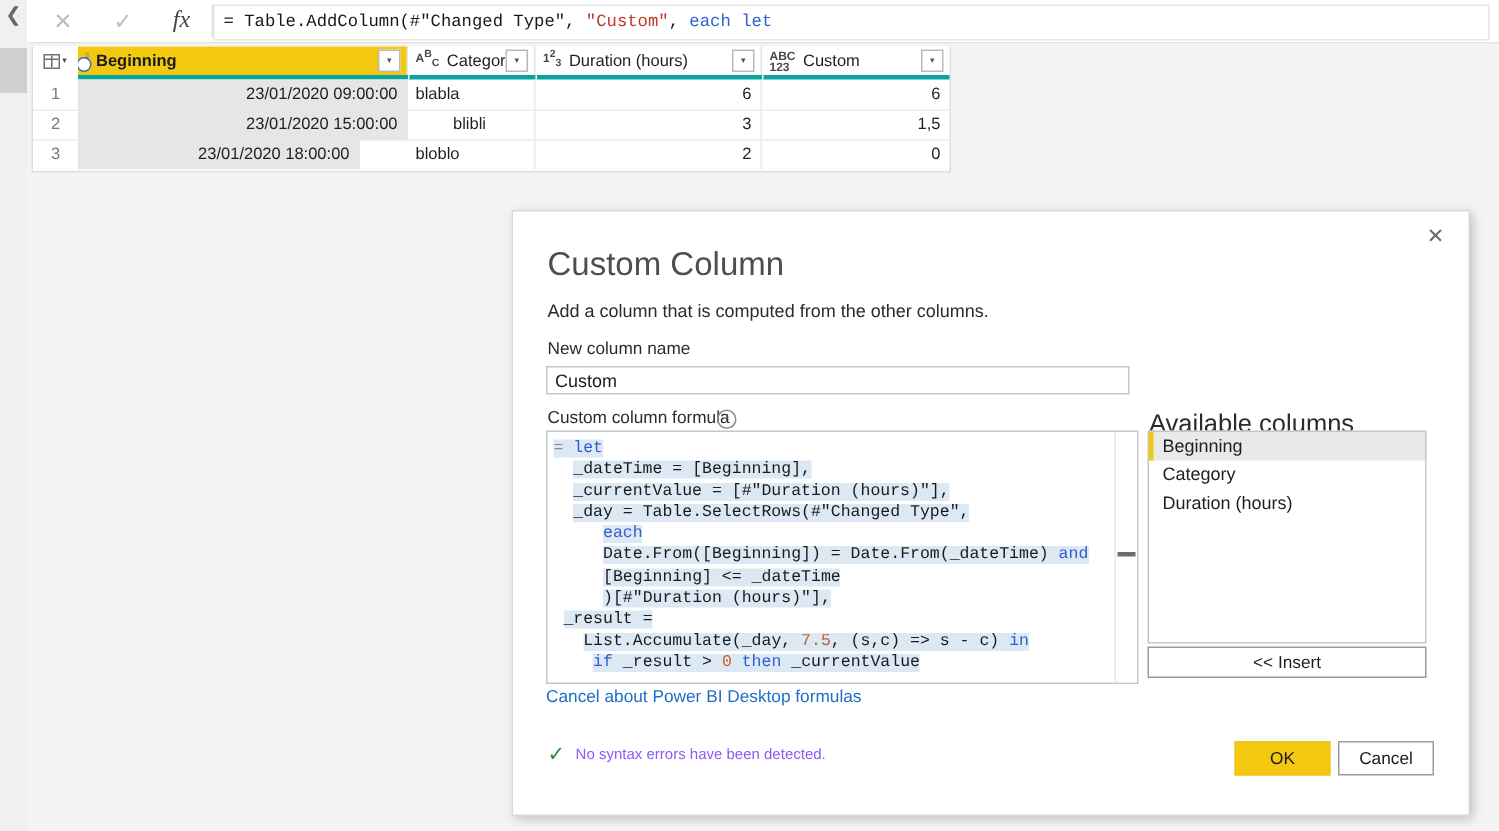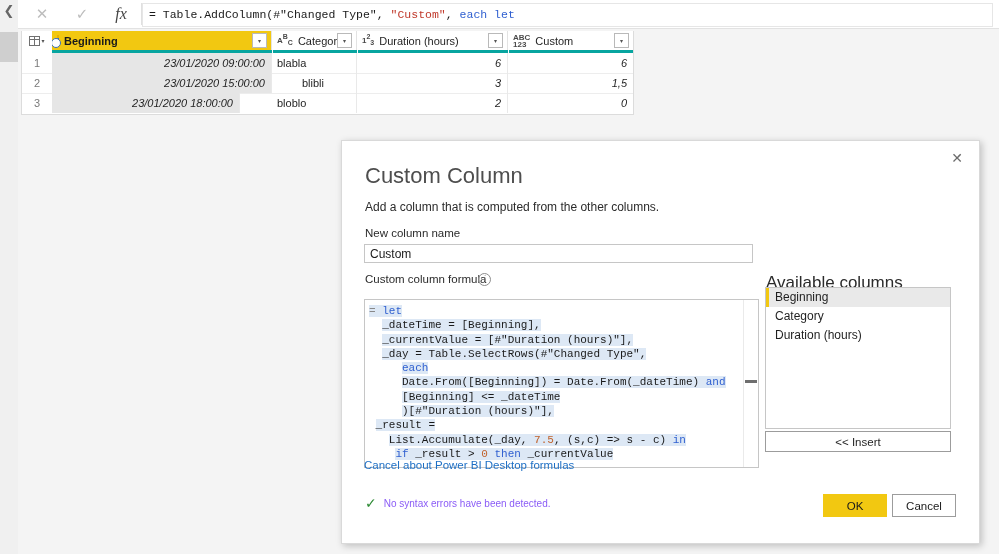--- a/index.html
+++ b/index.html
@@ -122,21 +122,21 @@
     display:flex;align-items:center;justify-content:center;
     color:#7a7a7a;font-size:11px;border-right:1px solid #e3e3e3;
   }
   .gcell{
     position:absolute;top:0;height:20px;
     display:flex;align-items:center;
     border-right:1px solid #e9e9e9;box-sizing:border-box;
     font-size:11px;color:#1f1f1f;overflow:hidden;white-space:nowrap;
   }
   .gcell.selcol{background:#e6e6e6;}
-  .gcell.right{justify-content:flex-end;padding-right:6px;font-style:italic;}
+  .gcell.right{justify-content:flex-end;padding-right:6px;}
   .gcell.left{justify-content:flex-start;padding-left:5px;}
 
   
   #dialog{
     position:absolute;left:341px;top:140px;width:637px;height:402px;
     background:#ffffff;border:1px solid #d9d9d9;
     box-shadow:2px 2px 7px rgba(0,0,0,.22);
   }
   #dlg-close{
     position:absolute;right:9px;top:6px;width:26px;height:22px;
@@ -164,21 +164,21 @@
     position:absolute;left:23px;top:132px;font-size:11.5px;color:#2b2b2b;
   }
   #info-icon{
     position:absolute;left:136px;top:132px;width:11px;height:11px;
     border:1px solid #8d8d8d;border-radius:50%;
     font-size:8px;line-height:10px;text-align:center;color:#6c6c6c;
     font-family:"Liberation Serif",serif;font-style:italic;
   }
   #formula-box{
     position:absolute;left:22px;top:146px;width:393px;height:167px;
-    border:1px solid #c6c6c6;background:#fff;overflow:hidden;margin-top:12px;
+    border:1px solid #c6c6c6;background:#fff;overflow:hidden;
   }
   #formula-code{
     position:absolute;left:0;top:0;right:14px;bottom:0;
     padding:4px 0 0 4px;
     font-family:"Liberation Mono","DejaVu Sans Mono",monospace;
     font-size:11px;line-height:14.3px;
     color:#1a1a1a;white-space:pre;overflow:hidden;
   }
   #formula-code .hl{background:#dde8f5;}
   #formula-code .num{color:#c0622b;}

